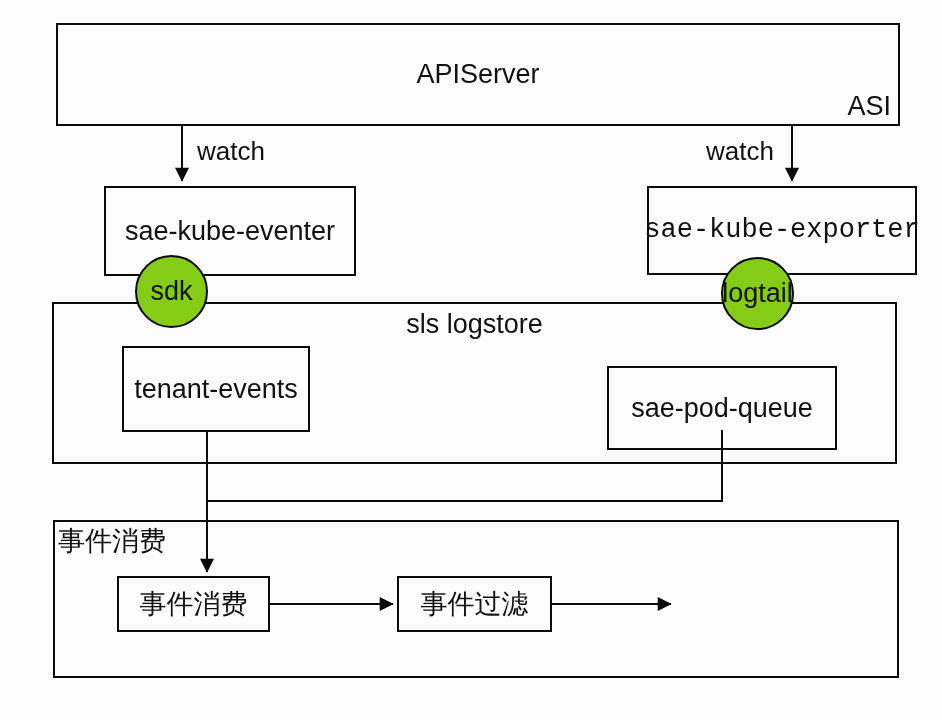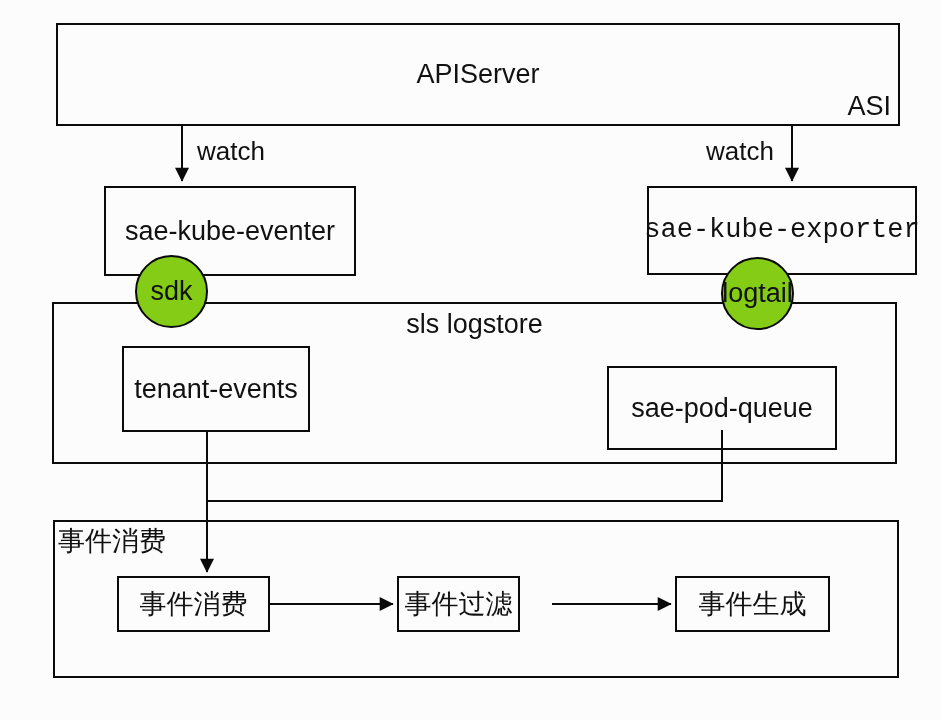--- a/index.html
+++ b/index.html
@@ -83,21 +83,21 @@
   .dataproc { left: 53px; top: 520px; width: 846px; height: 158px; }
   .dataproc-label {
     position: absolute;
     left: 58px;
     top: 528px;
     font-size: 27px;
     z-index: 2;
     line-height: 1;
   }
   .consume  { left: 117px; top: 576px; width: 153px; height: 56px; }
-  .filter   { left: 397px; top: 576px; width: 123px; height: 56px; }
+  .filter   { left: 397px; top: 576px; width: 155px; height: 56px; }
   .generate { left: 675px; top: 576px; width: 155px; height: 56px; }
   
   .edge-label {
     position: absolute;
     font-size: 26px;
     line-height: 1;
     z-index: 2;
     white-space: nowrap;
   }
   .watch-left  { left: 197px; top: 138px; }
@@ -159,17 +159,14 @@
   </div>
 
   <div class="box dataproc"></div>
   <span class="dataproc-label">事件消费</span>
   <div class="box consume">
     <span class="box-label">事件消费</span>
   </div>
   <div class="box filter">
     <span class="box-label">事件过滤</span>
   </div>
-  <div class="box generate">
-    <span class="box-label">事件生成</span>
-  </div>
 
 </div>
 
 </body></html>

